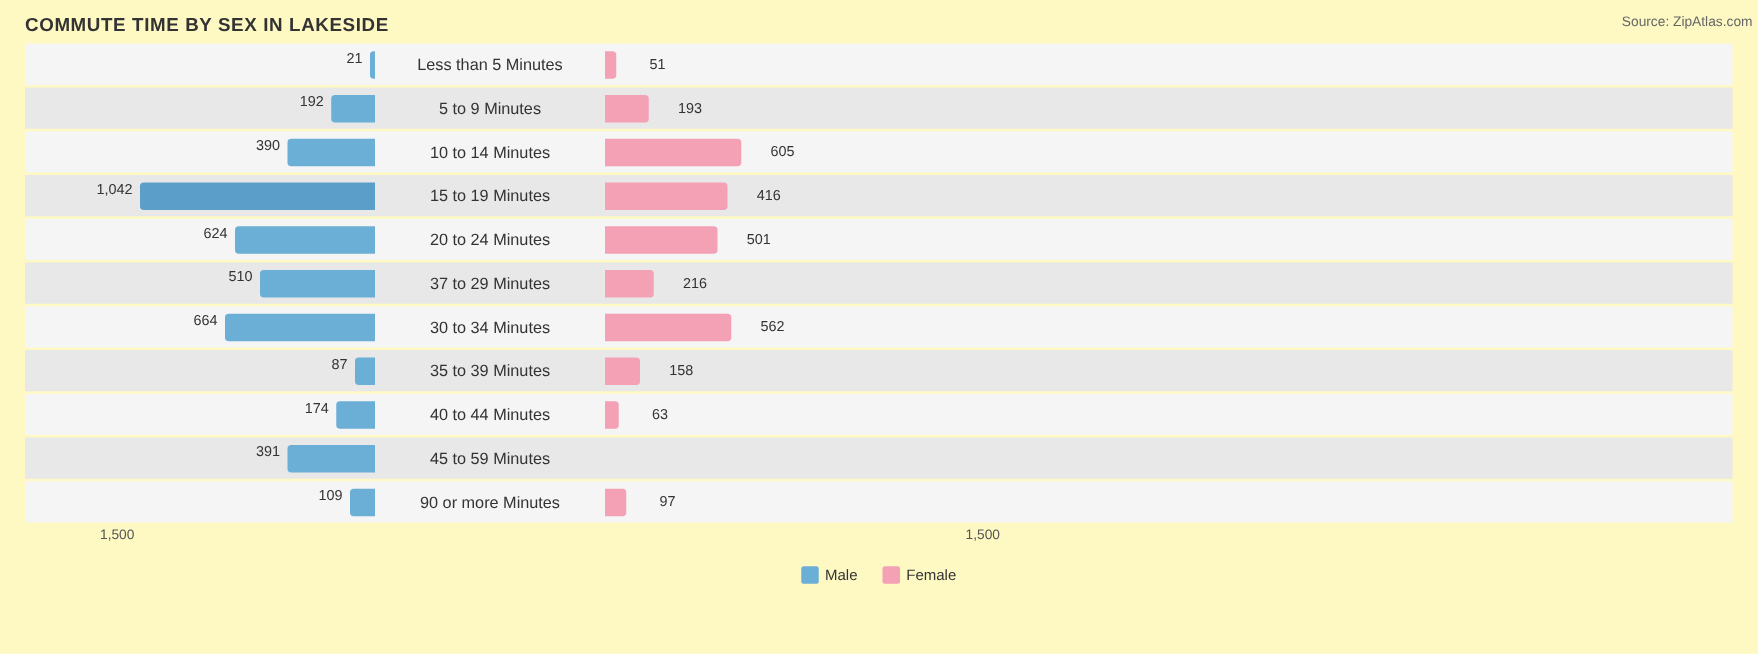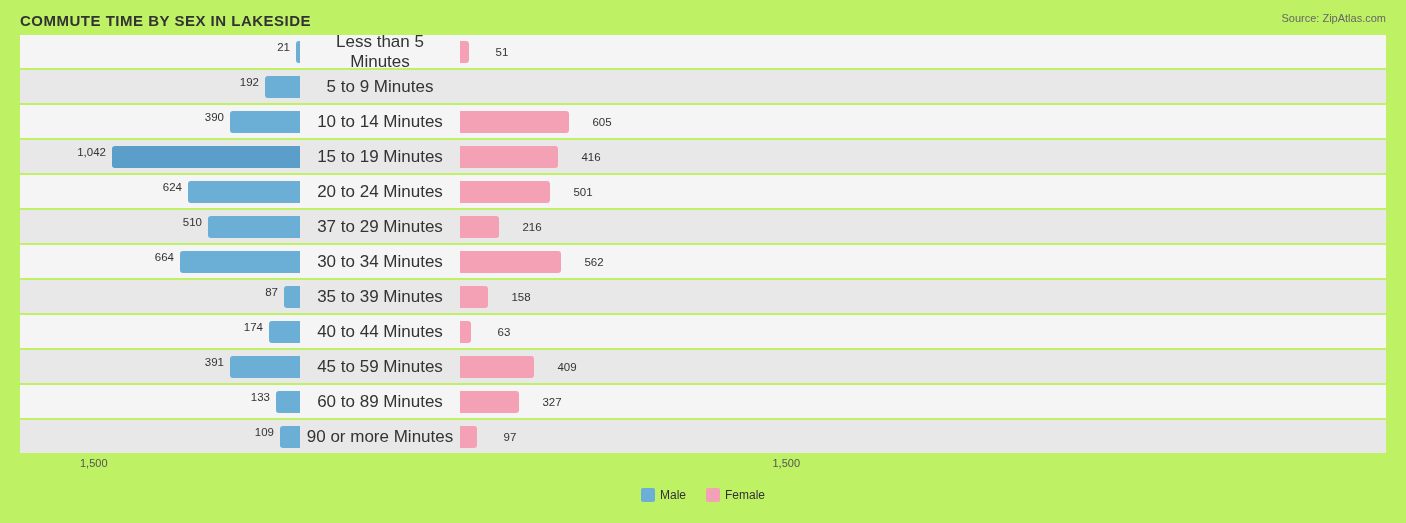--- a/index.html
+++ b/index.html
@@ -6,36 +6,36 @@
     body {
       font-family: Arial, sans-serif;
       background: #fff;
       width: 1406px;
       height: 523px;
       overflow: hidden;
     }
     .chart-container {
       width: 1406px;
       height: 523px;
-      background: #bef264;
+      background: #fef9c3;
       padding: 12px 20px 30px 20px;
       position: relative;
     }
     .chart-title {
       font-size: 15px;
       font-weight: bold;
       color: #333;
       text-transform: uppercase;
       letter-spacing: 0.5px;
       margin-bottom: 6px;
     }
     .source-text {
       position: absolute;
       top: 12px;
-      right: 20px;
+      right: 4px;
       font-size: 11px;
       color: #666;
     }
     .chart-area {
       width: 100%;
       position: relative;
     }
     .bar-row {
       display: flex;
       align-items: center;
@@ -62,23 +62,23 @@
       justify-content: flex-end;
       align-items: flex-start;
     }
     .bar-male {
       background: #6baed6;
       height: 22px;
       border-radius: 3px 0 0 3px;
       min-width: 2px;
     }
     .label-area {
-      width: 160px;
+      width: 184px;
       text-align: center;
-      font-size: 17px;
+      font-size: 13px;
       color: #333;
       flex-shrink: 0;
       padding: 0 4px;
     }
     .right-bar-area {
       width: 280px;
       display: flex;
       justify-content: flex-start;
       align-items: center;
     }
@@ -162,20 +162,24 @@
       <div class="bar-female" style="width:9px;"></div>
       <span class="right-value">51</span>
     </div>
   </div>
       <div class="bar-row">
     <div class="left-bar-area">
       <span class="left-value">192</span>
       <div class="bar-male" style="width:35px;"></div>
     </div>
     <div class="label-area">5 to 9 Minutes</div>
+    <div class="right-bar-area">
+      <div class="bar-female" style="width:35px;"></div>
+      <span class="right-value">193</span>
+    </div>
   </div>
       <div class="bar-row">
     <div class="left-bar-area">
       <span class="left-value">390</span>
       <div class="bar-male" style="width:70px;"></div>
     </div>
     <div class="label-area">10 to 14 Minutes</div>
     <div class="right-bar-area">
       <div class="bar-female" style="width:109px;"></div>
       <span class="right-value">605</span>
@@ -246,35 +250,20 @@
       <div class="bar-female" style="width:11px;"></div>
       <span class="right-value">63</span>
     </div>
   </div>
       <div class="bar-row">
     <div class="left-bar-area">
       <span class="left-value">391</span>
       <div class="bar-male" style="width:70px;"></div>
     </div>
     <div class="label-area">45 to 59 Minutes</div>
-    <div class="right-bar-area">
-      <div class="bar-female" style="width:74px;"></div>
-      <span class="right-value">409</span>
-    </div>
-  </div>
-      <div class="bar-row">
-    <div class="left-bar-area">
-      <span class="left-value">133</span>
-      <div class="bar-male" style="width:24px;"></div>
-    </div>
-    <div class="label-area">60 to 89 Minutes</div>
-    <div class="right-bar-area">
-      <div class="bar-female" style="width:59px;"></div>
-      <span class="right-value">327</span>
-    </div>
   </div>
       <div class="bar-row">
     <div class="left-bar-area">
       <span class="left-value">109</span>
       <div class="bar-male" style="width:20px;"></div>
     </div>
     <div class="label-area">90 or more Minutes</div>
     <div class="right-bar-area">
       <div class="bar-female" style="width:17px;"></div>
       <span class="right-value">97</span>

